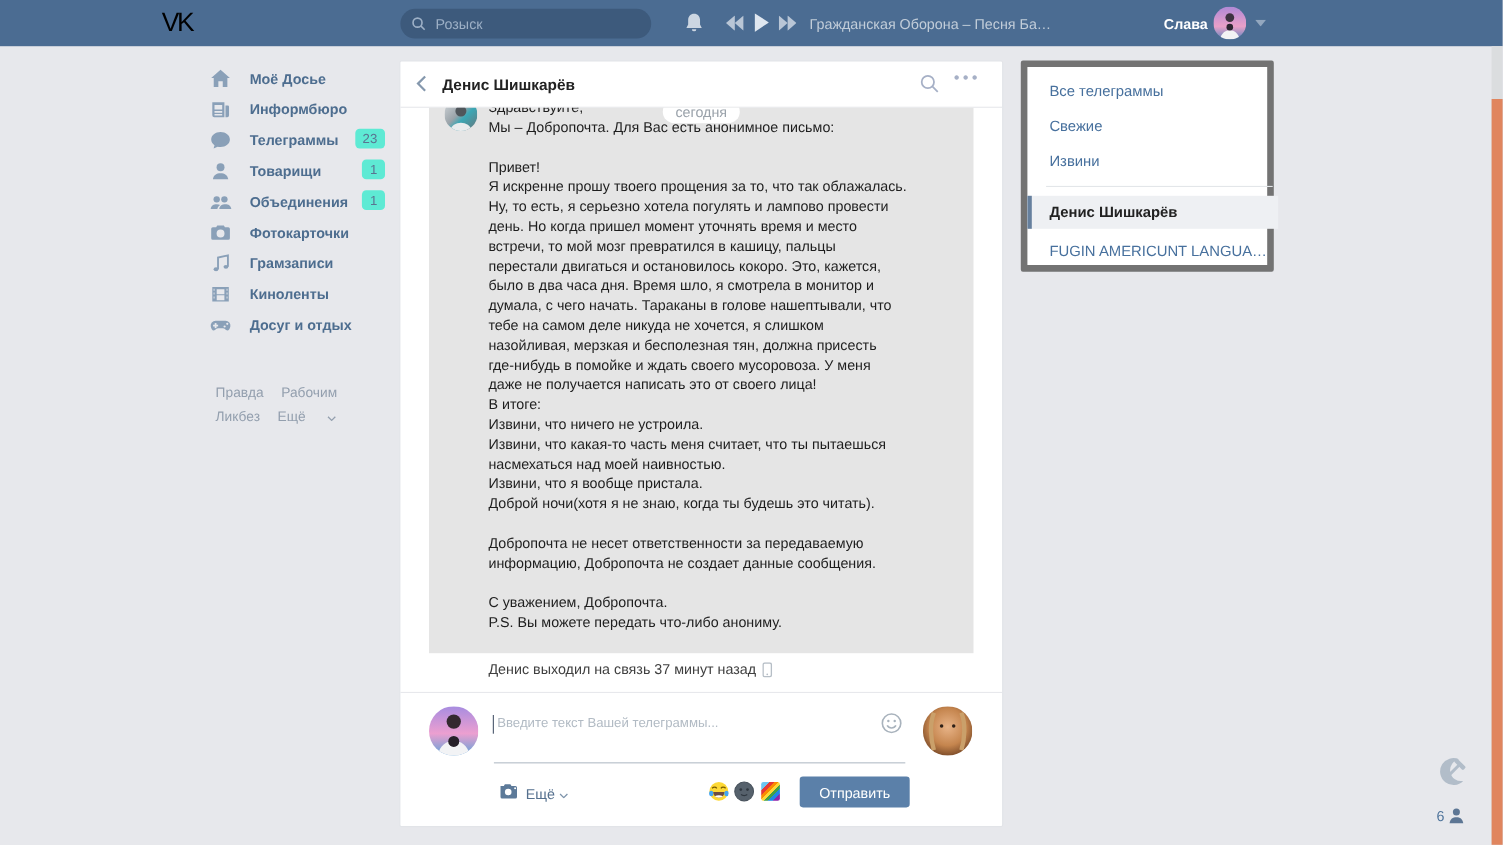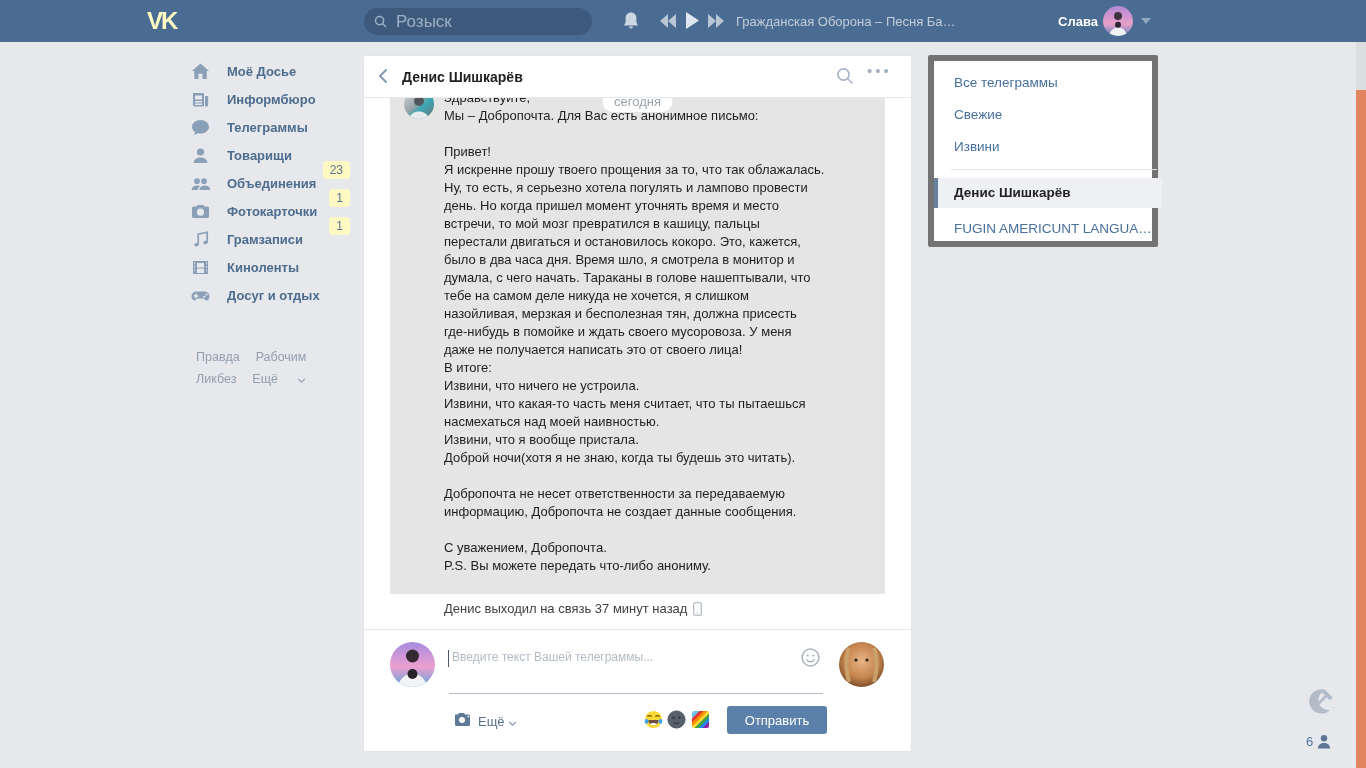--- a/index.html
+++ b/index.html
@@ -1,35 +1,35 @@
 <!DOCTYPE html>
 <html><head>
 <meta charset="utf-8">
 <style>
   html,body{margin:0;padding:0;width:1366px;height:768px;overflow:hidden;
     font-family:"Liberation Sans","DejaVu Sans",sans-serif;background:#e7e8ec;}
   .abs{position:absolute;}
   
   #topbar{position:absolute;left:0;top:0;width:1366px;height:42px;background:#4b6c92;}
-  #vk-logo{left:147px;top:7px;color:#fef9c3;font-size:24px;font-weight:bold;letter-spacing:-2px;}
+  #vk-logo{left:147px;top:7px;color:#000000;font-size:24px;font-weight:normal;letter-spacing:-2px;}
   #top-search{left:364px;top:8px;width:228px;height:27px;background:#3d5a7c;border:1px solid #5471922;
     border-radius:14px;display:flex;align-items:center;padding:0 10px;box-sizing:border-box;}
-  #top-search input{background:transparent;border:none;outline:none;color:#f0abfc;font-size:17px;width:170px;margin-left:7px;}
+  #top-search input{background:transparent;border:none;outline:none;color:#f0abfc;font-size:13px;width:170px;margin-left:7px;}
   #top-search input::placeholder{color:#9db0c6;}
   #track-title{left:736px;top:14px;color:#c2cdd9;font-size:13px;max-width:230px;white-space:nowrap;overflow:hidden;}
   #user-name{left:1058px;top:14px;color:#fff;font-size:13px;font-weight:bold;}
   #user-avatar{left:1103px;top:6px;width:30px;height:30px;border-radius:50%;overflow:hidden;}
   #user-chevron{left:1141px;top:18px;}
   
   #sidebar{position:absolute;left:190px;top:57px;width:160px;}
   .side-item{display:flex;align-items:center;height:28px;cursor:pointer;position:relative;}
   .side-item .lbl{color:#4d6d8f;font-size:13px;margin-left:16px;font-weight:bold;}
   .side-item svg{flex:0 0 21px;}
-  .badge{position:absolute;right:0;top:4px;background:#fef9c3;color:#5a7491;font-size:12px;
-    border-radius:4px;padding:2px 7px;line-height:14px;margin-top:44px;}
+  .badge{position:absolute;right:0;top:4px;background:#5eead4;color:#5a7491;font-size:12px;
+    border-radius:4px;padding:2px 7px;line-height:14px;}
   #side-footer{position:absolute;left:196px;top:346px;width:170px;color:#939fae;font-size:12.5px;line-height:22px;}
   #side-footer span{margin-right:16px;cursor:pointer;}
   
   #chat{position:absolute;left:363px;top:55px;width:549px;height:697px;background:#fff;
     border:1px solid #e2e4e8;box-sizing:border-box;border-radius:2px;}
   #chat-header{position:absolute;left:0;top:0;width:100%;height:42px;border-bottom:1px solid #e7e8ec;box-sizing:border-box;}
   #chat-title{position:absolute;left:38px;top:13px;font-size:14px;font-weight:bold;color:#222;}
   #chat-back{position:absolute;left:14px;top:12px;cursor:pointer;}
   #chat-search{position:absolute;left:472px;top:11px;cursor:pointer;}
   #chat-menu{position:absolute;left:503px;top:6px;color:#a6b0c6;font-size:15px;letter-spacing:3px;cursor:pointer;}

